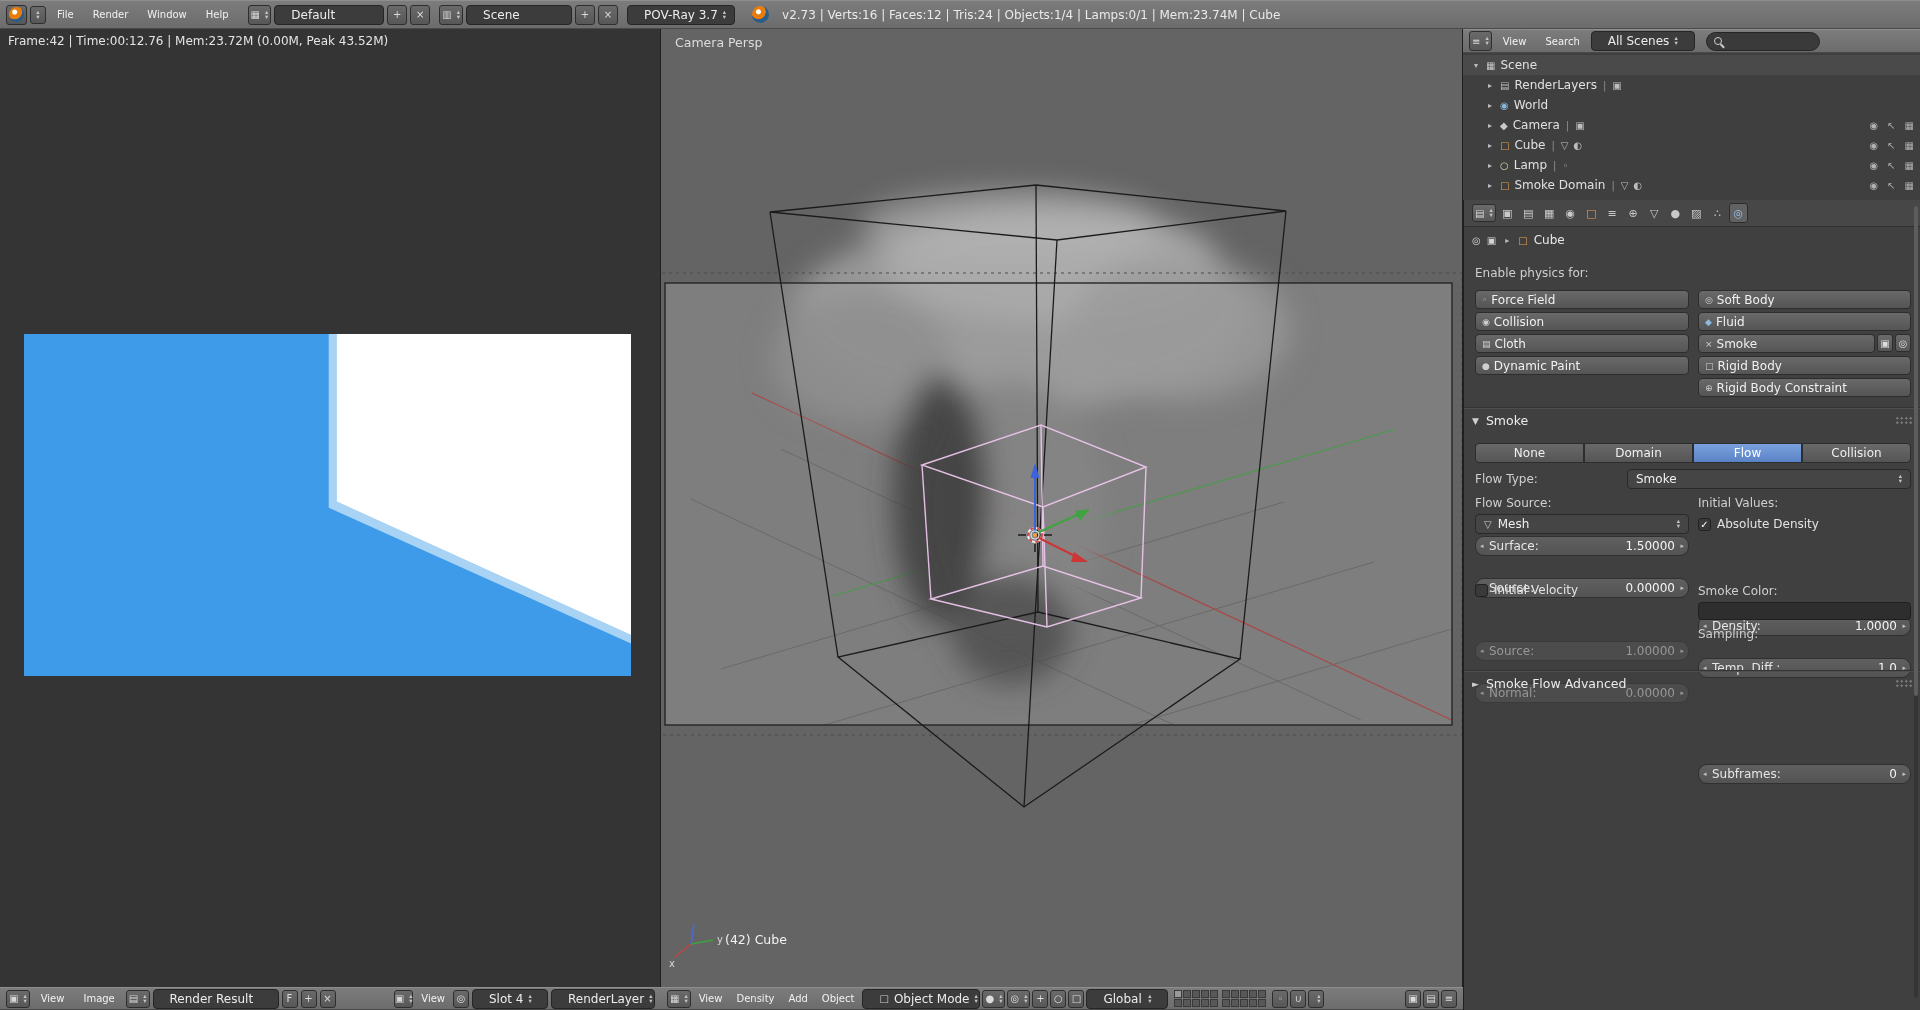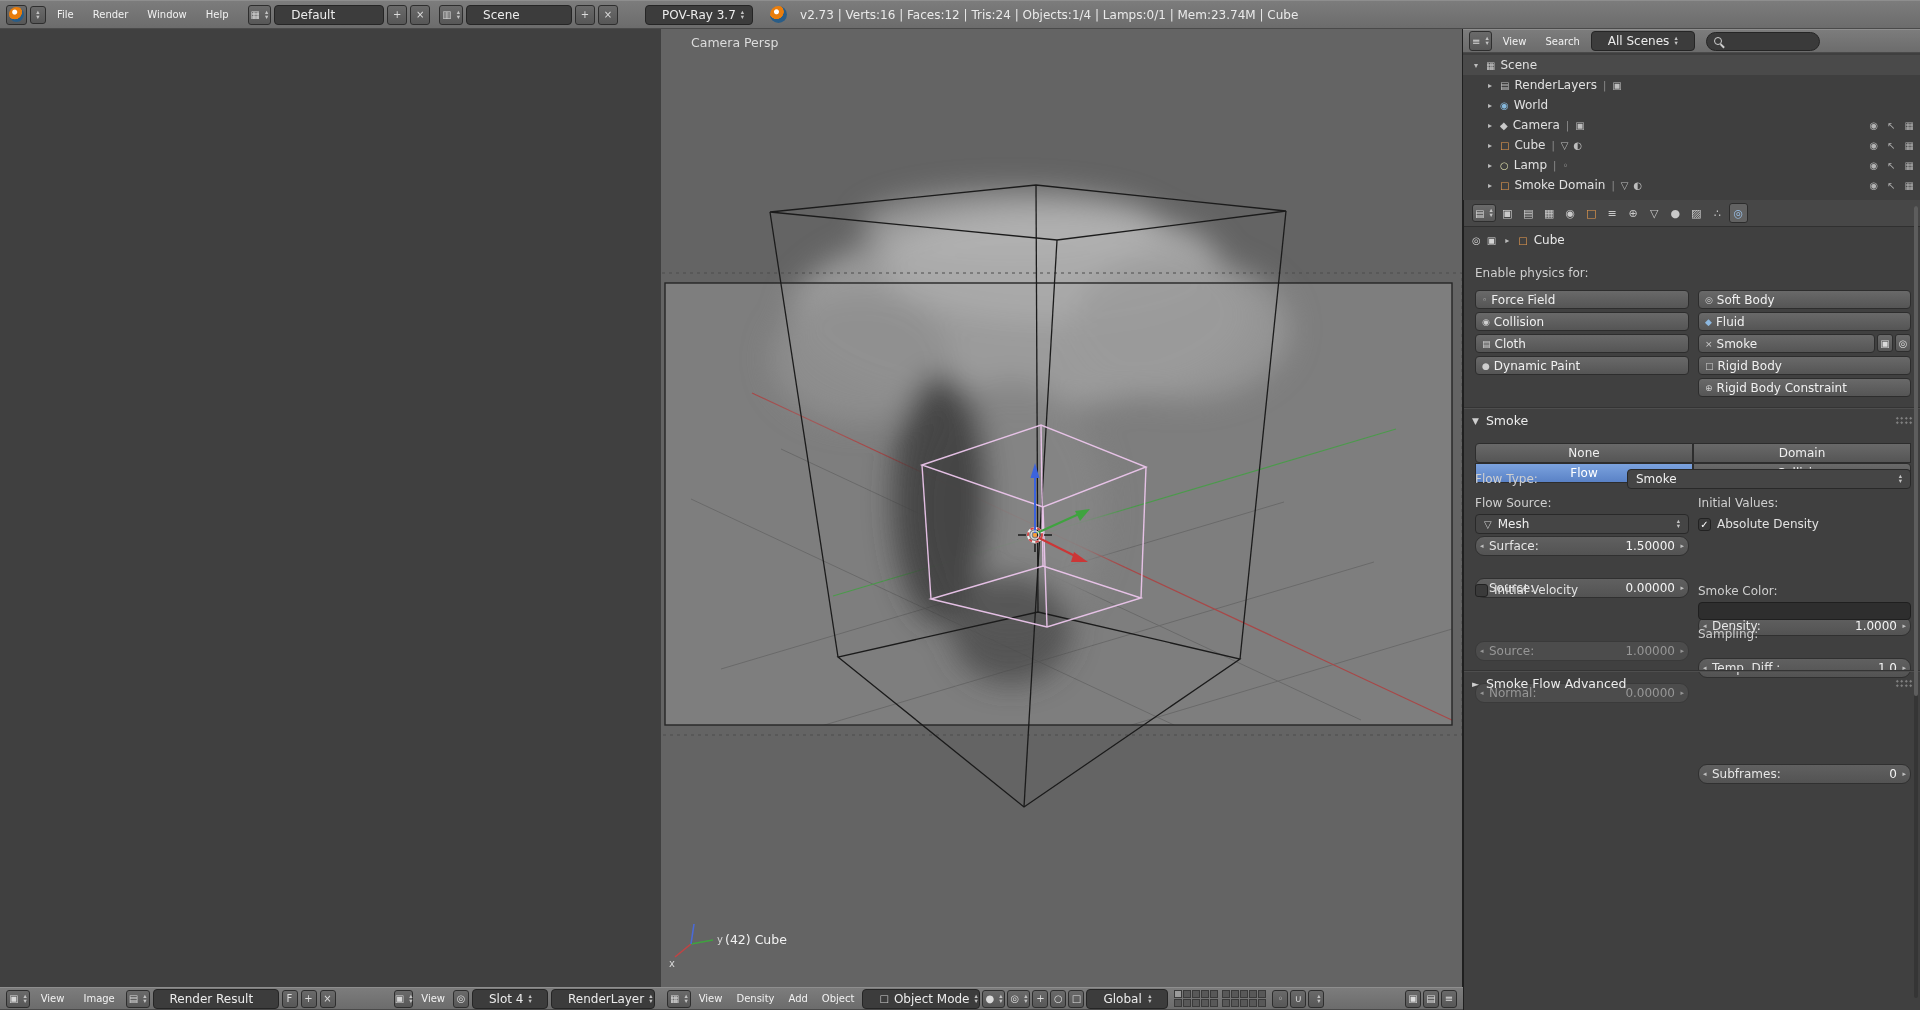--- a/index.html
+++ b/index.html
@@ -105,31 +105,38 @@
         <span class="ud">
           <span>▴</span>
           <span>▾</span>
         </span>
       </span>
     <span class="dfield" style="width:106px">
         <span>Scene</span>
       </span>
     <span class="sq">+</span>
     <span class="sq">×</span>
-    <span class="dfield" style="width:108px;margin-left:24px">
+    <span class="dfield" style="width:108px;margin-left:6px">
         <span>POV-Ray 3.7</span>
         <span class="ud">
           <span>▴</span>
           <span>▾</span>
         </span>
       </span>
     <span class="blogo" style="margin-left:14px;width:17px;height:17px"></span>
     <span style="margin-left:10px;color:#eaeaea;font-size:12px;white-space:nowrap">v2.73 | Verts:16 | Faces:12 | Tris:24 | Objects:1/4 | Lamps:0/1 | Mem:23.74M | Cube</span>
   </div>
 
+  <div class="abs" id="imgedit">
+    <div class="abs" style="left:8px;top:5px;color:#e4e4e4">Frame:42 | Time:00:12.76 | Mem:23.72M (0.00M, Peak 43.52M)</div>
+    <div class="abs" id="render-image">
+      <div class="clipband"></div>
+      <div class="clipwhite"></div>
+    </div>
+  </div>
 
   <div class="abs" id="viewport">
     <svg width="802" height="958" viewBox="0 0 802 958">
       <defs>
         <filter id="smokeblur" x="-60%" y="-60%" width="220%" height="220%">
             <feGaussianBlur stdDeviation="14"></feGaussianBlur>
           </filter>
         <clipPath id="camclip">
             <rect x="4" y="254" width="787" height="442"></rect>
           </clipPath>
@@ -196,21 +203,21 @@
         <circle cx="374" cy="506" r="4" fill="none" stroke="#e8e8e8" stroke-width="1.2"></circle>
       </g>
       <g>
         <line x1="30" y1="915" x2="14" y2="928" stroke="#c04444" stroke-width="1.6"></line>
         <line x1="30" y1="915" x2="52" y2="911" stroke="#3fa33f" stroke-width="1.6"></line>
         <line x1="30" y1="915" x2="33" y2="895" stroke="#4a6ad8" stroke-width="1.6"></line>
         <text x="8" y="938" font-size="10" fill="#d8d8d8">x</text>
         <text x="56" y="914" font-size="10" fill="#d8d8d8">y</text>
       </g>
     </svg>
-    <div class="vplabel" style="left:30px;top:6px">Camera Persp</div>
+    <div class="vplabel" style="left:14px;top:6px">Camera Persp</div>
     <div class="vplabel" style="left:64px;top:903px;color:#f2f2f2">(42) Cube</div>
   </div>
 
   <div class="abs" id="outliner">
     <div class="bar" style="height:24px">
       <span class="sq">
           <span class="iconglyph">≡</span>
           <span class="ud">
             <span>▴</span>
             <span>▾</span>
@@ -374,21 +381,21 @@
         </div>
     </div>
 
     <div class="sep" style="top:207px"></div>
     <div class="abs phead" style="left:8px;top:213px;width:441px">
       <span class="tri2">▼</span>
       <span>Smoke</span>
       <span class="dragdots"></span>
     </div>
 
-    <div class="abs" style="left:11px;top:243px;width:436px;display:grid;grid-template-columns:1fr 1fr">
+    <div class="abs" style="left:11px;top:243px;width:436px;display:grid;grid-template-columns:1fr 1fr 1fr 1fr">
       <div class="tabbtn first">
           <span>None</span>
         </div>
       <div class="tabbtn">
           <span>Domain</span>
         </div>
       <div class="tabbtn active">
           <span>Flow</span>
         </div>
       <div class="tabbtn last">

